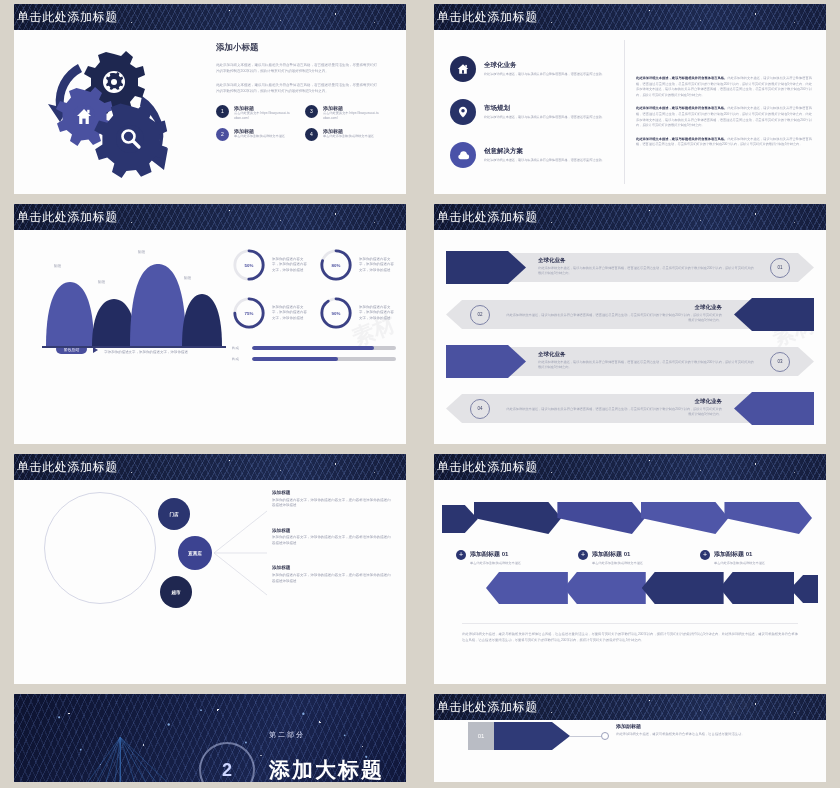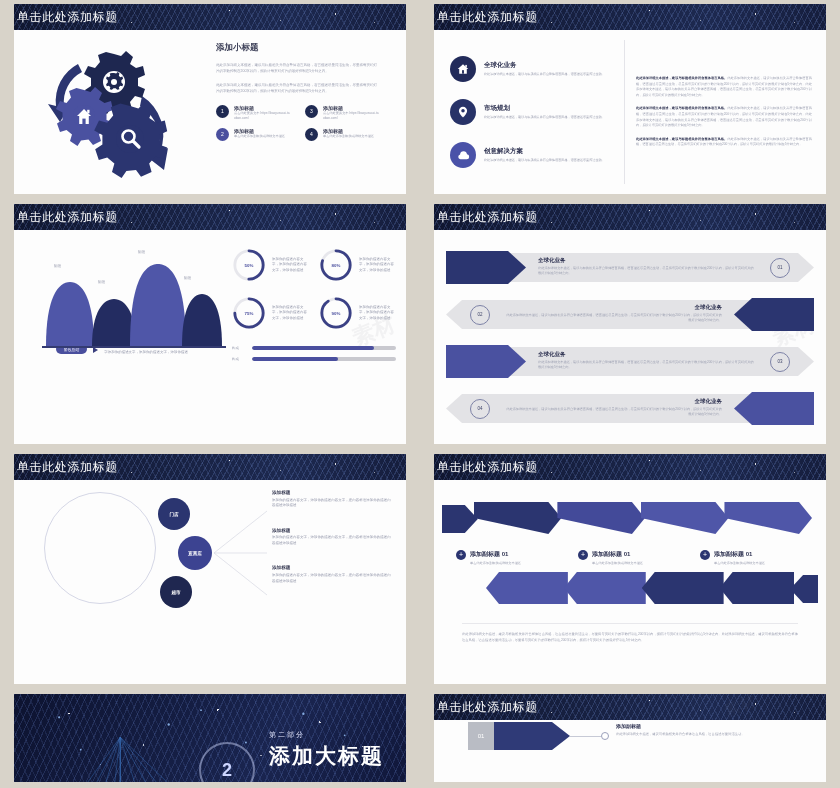--- a/index.html
+++ b/index.html
@@ -156,21 +156,21 @@
       radial-gradient(1.7px 1.7px at 78% 32%, rgba(255,255,255,.85) 50%, transparent 51%),
       radial-gradient(1.3px 1.3px at 89% 60%, rgba(255,255,255,.7) 50%, transparent 51%),
       radial-gradient(1.1px 1.1px at 22% 80%, rgba(255,255,255,.55) 50%, transparent 51%),
       repeating-linear-gradient(115deg, rgba(110,140,215,.20) 0 1px, transparent 1px 6px),
       repeating-linear-gradient(65deg, rgba(110,140,215,.14) 0 1px, transparent 1px 7px),
       linear-gradient(120deg, #0d1330 0%, #141d42 40%, #1a2550 65%, #10173a 100%);
     overflow: hidden;
   }
   .cover-txt { position: absolute; left: 255px; top: 36px; color: #fff; }
   .cover-kick { font-size: 7px; letter-spacing: 2px; color: #e4e8ff; }
-  .cover-main { font-size: 21px; font-weight: bold; letter-spacing: 2px; margin-top: 2px; }
+  .cover-main { font-size: 21px; font-weight: bold; letter-spacing: 2px; margin-top: 16px; }
   .cover-badge { position: absolute; left: 185px; top: 48px; width: 56px; height: 56px; border-radius: 50%; border: 2px solid rgba(210,220,255,.45); }
   .cover-badge span { position: absolute; inset: 0; display: flex; align-items: center; justify-content: center; color: #cdd6ff; font-size: 18px; font-weight: bold; }
 
   
   .s8 { position: absolute; inset: 0; }
   .s8-grey { position: absolute; left: 34px; top: 28px; width: 26px; height: 28px; background: #b9bcc4; display: flex; align-items: center; justify-content: center; color: #fff; font-size: 6px; }
   .s8-blue { position: absolute; left: 60px; top: 28px; width: 76px; height: 28px; background: #2f3a77; clip-path: polygon(0 0, calc(100% - 18px) 0, 100% 50%, calc(100% - 18px) 100%, 0 100%); }
   .s8-dot { position: absolute; left: 167px; top: 38px; width: 8px; height: 8px; border-radius: 50%; border: 1px solid #9ba0bb; background: #fff; }
   .s8-line { position: absolute; left: 136px; top: 41.5px; width: 31px; height: 1px; background: #c7cad6; }
   .s8-txt { position: absolute; left: 182px; top: 29px; right: 22px; }

